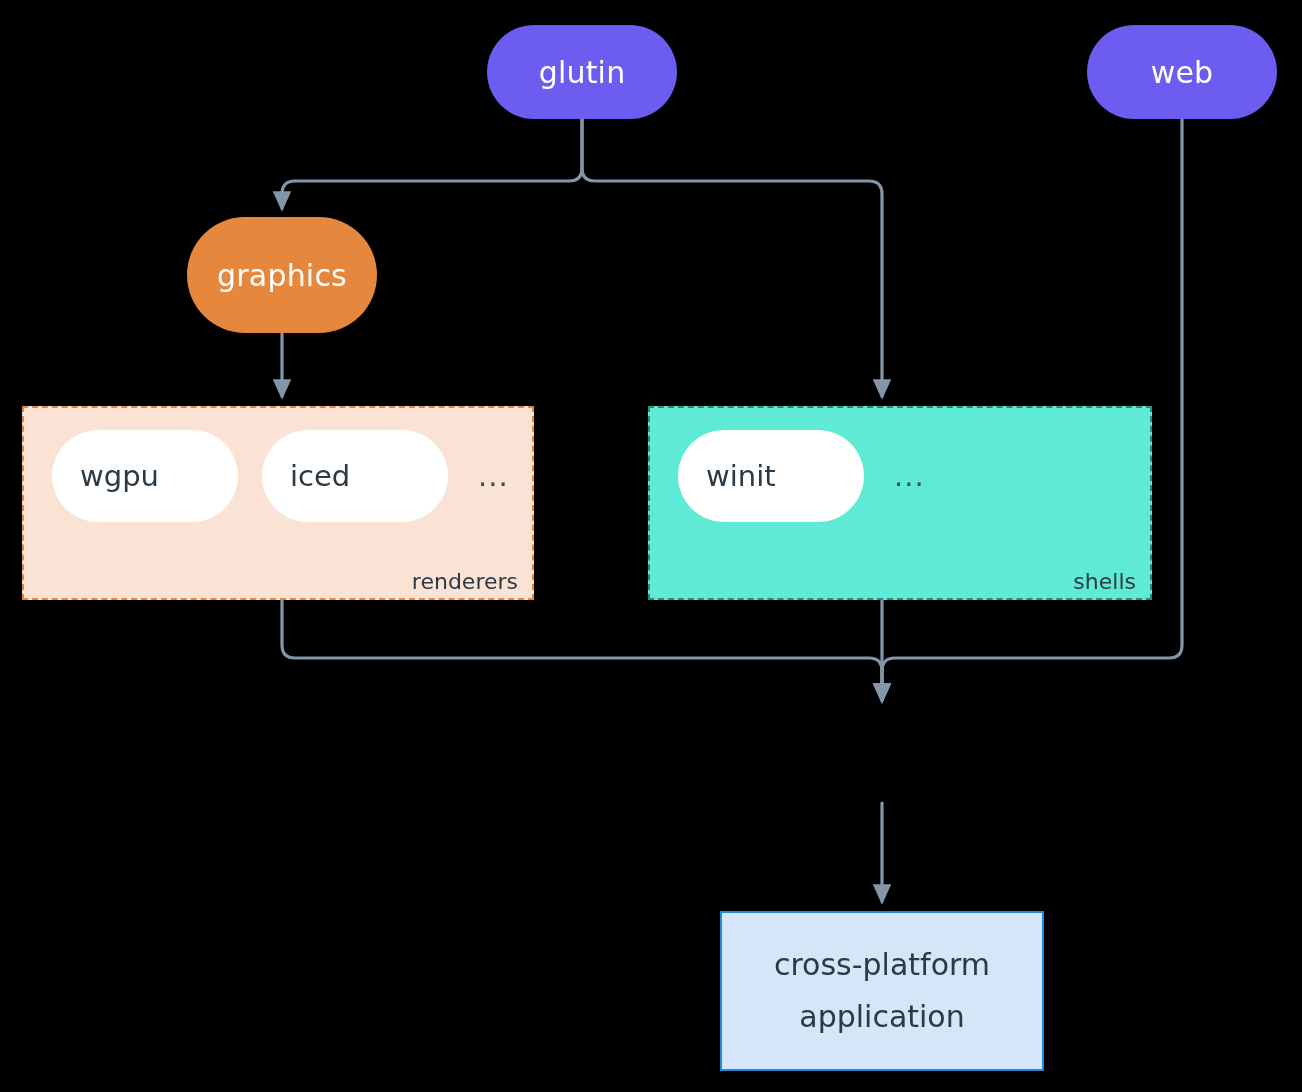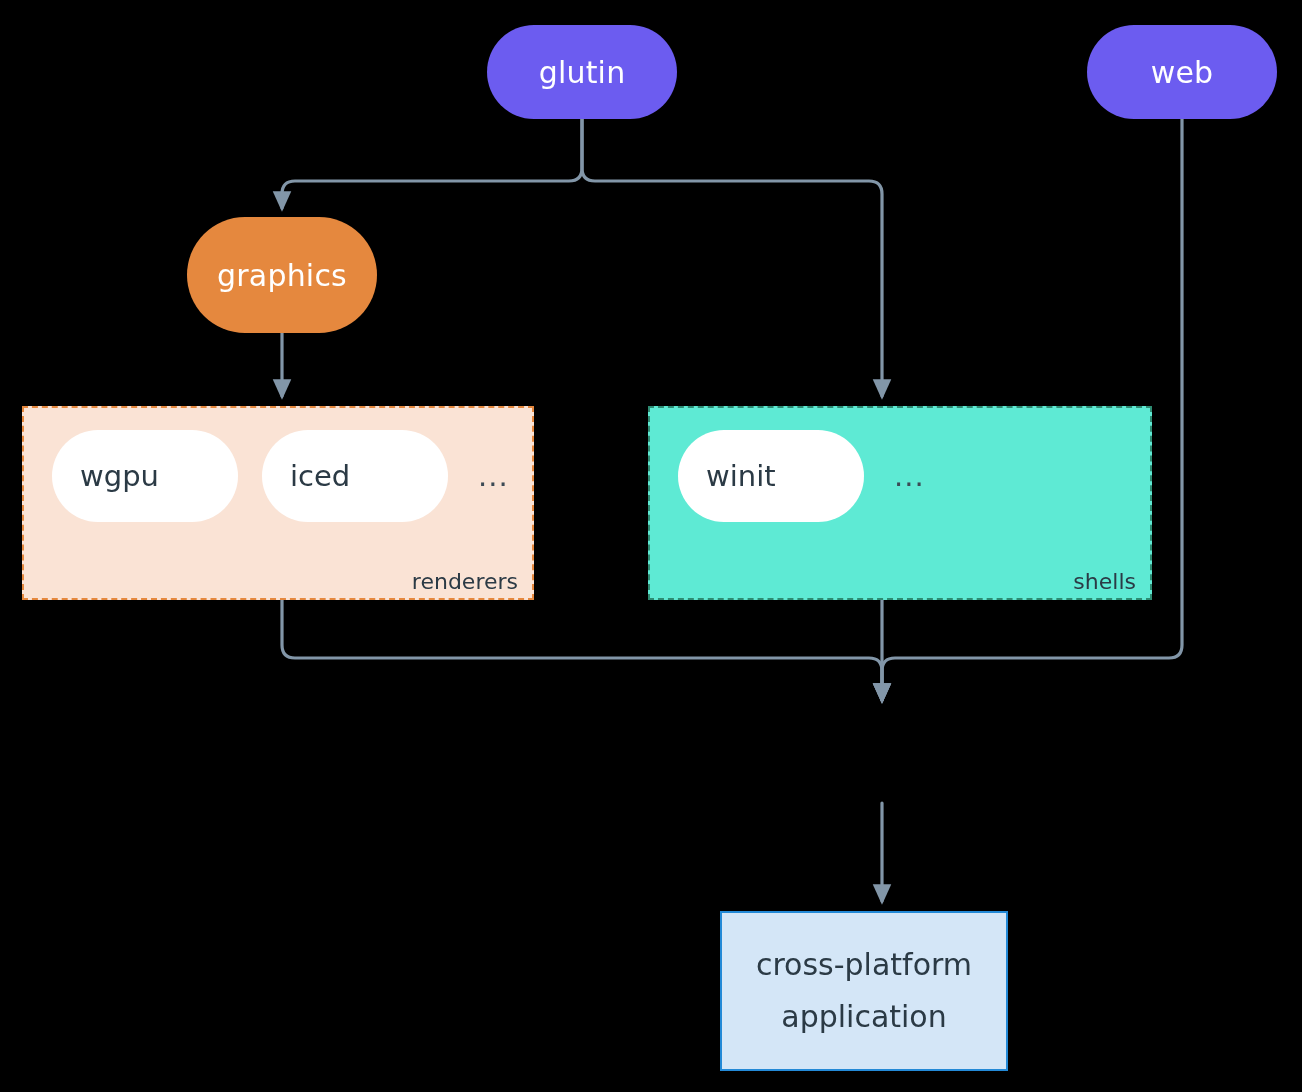--- a/index.html
+++ b/index.html
@@ -115,21 +115,21 @@
     right: 14px;
     bottom: 4px;
     color: #2B3A45;
     font-size: 22px;
   }
 
   
   #node-application {
     position: absolute;
     left: 720px; top: 911px;
-    width: 288px; height: 160px;
+    width: 324px; height: 160px;
     background: #D4E6F7;
     border: 2px solid #2389D6;
     box-sizing: border-box;
     display: flex;
     flex-direction: column;
     align-items: center;
     justify-content: center;
     gap: 13px;
     color: #2B3A45;
     font-size: 30px;

